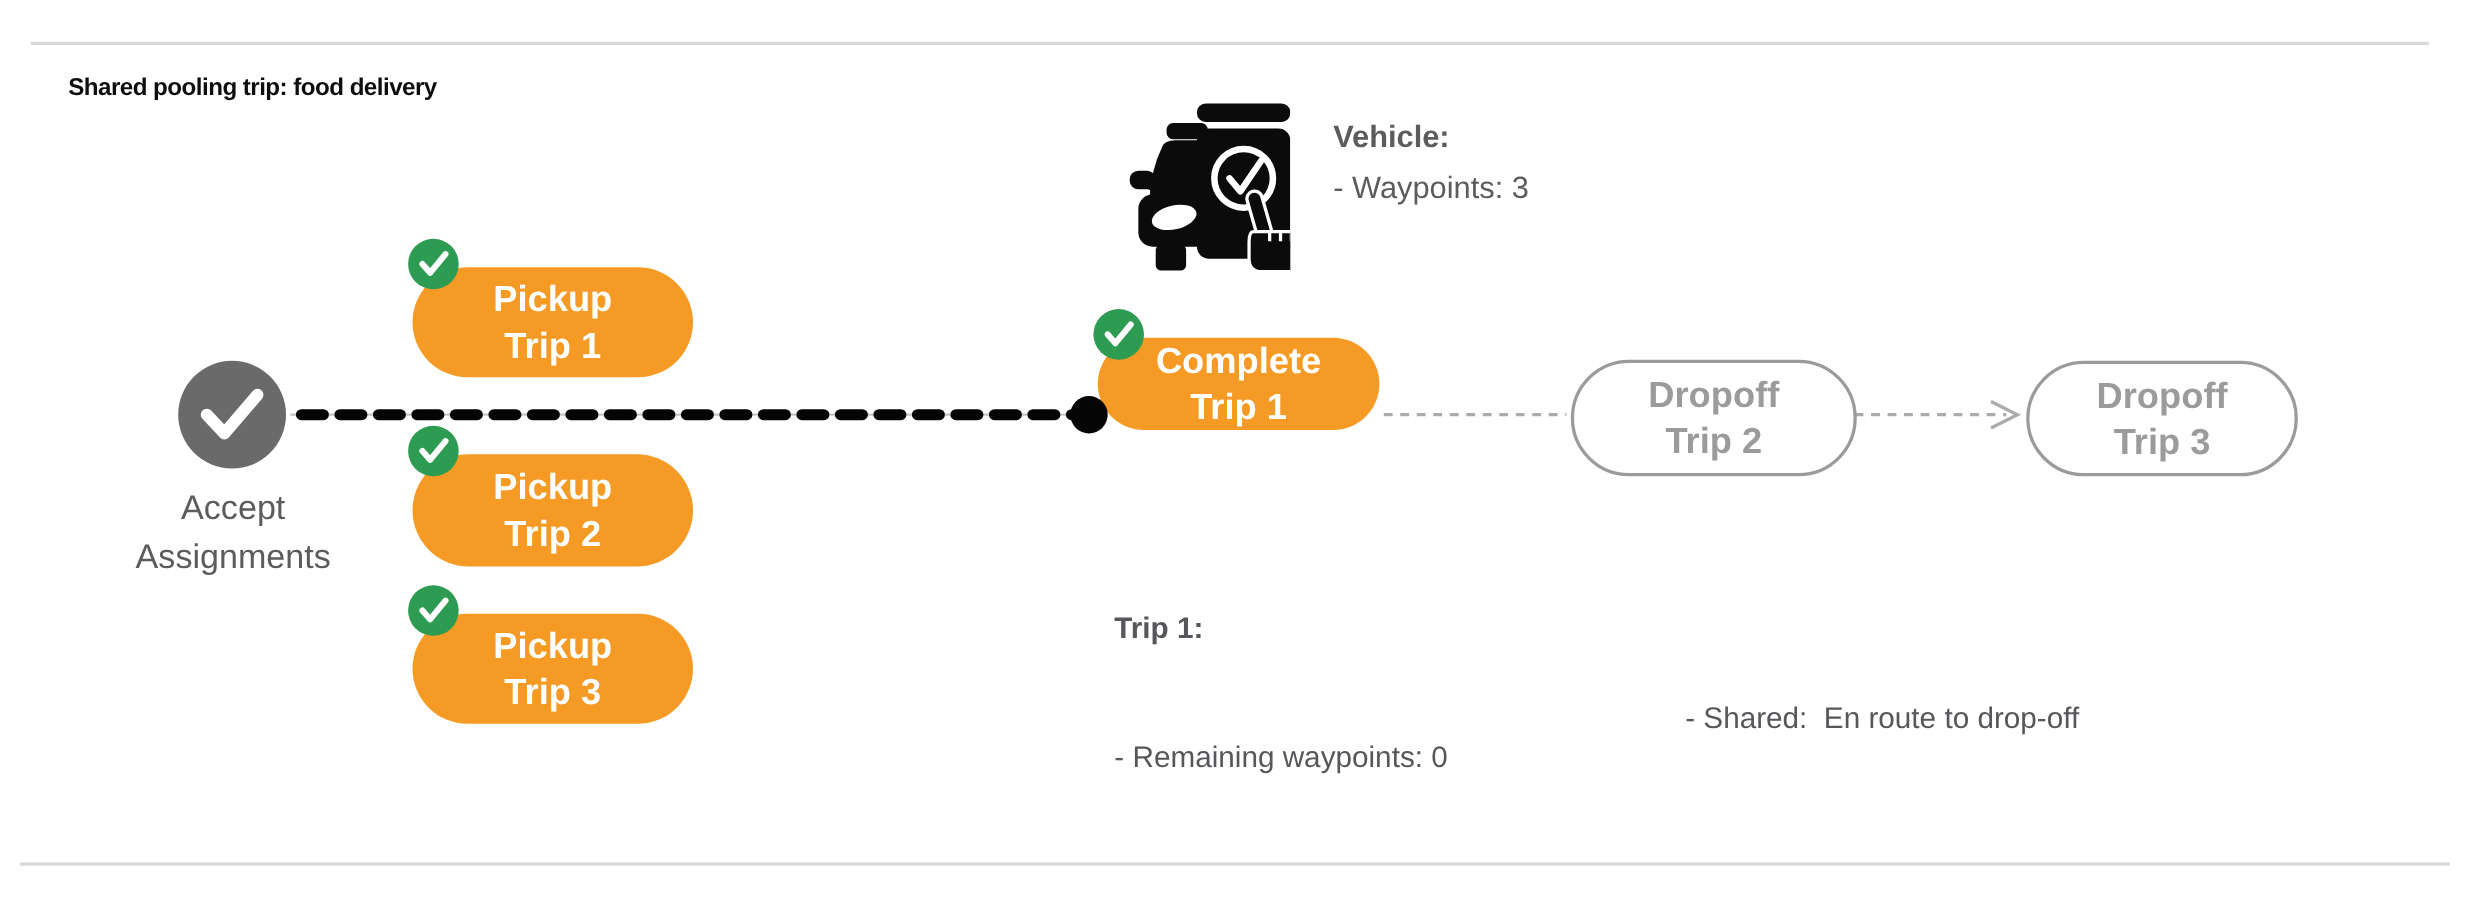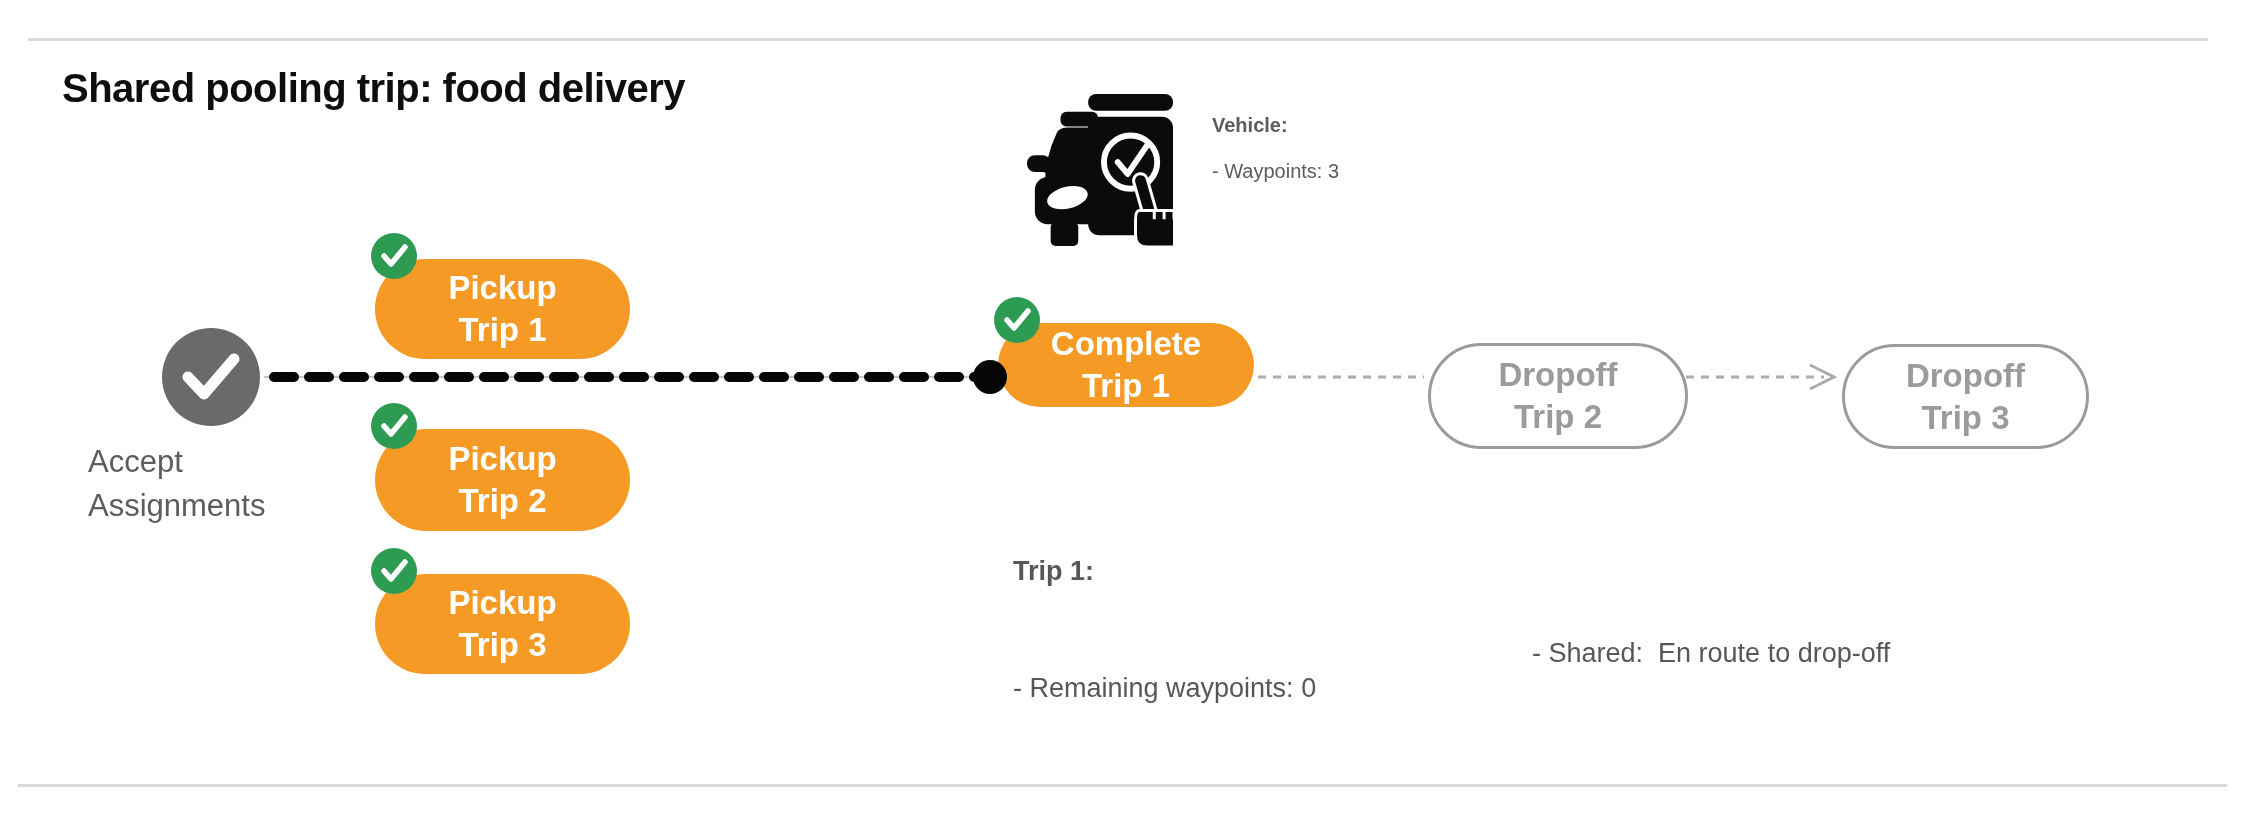--- a/index.html
+++ b/index.html
@@ -6,29 +6,29 @@
   .canvas {
     position:relative; width:2245px; height:825px; background:#ffffff;
     font-family:"Liberation Sans", sans-serif; overflow:hidden;
   }
   .divider { position:absolute; height:3px; background:#d9d9d9; }
   .divider.top { left:28px; top:38px; width:2180px; }
   .divider.bottom { left:18px; top:784px; width:2209px; }
 
   .page-title {
     position:absolute; left:62px; top:66px;
-    font-size:40px; font-weight:700; color:#0e0e0e; letter-spacing:-0.5px;
+    font-size:22px; font-weight:700; color:#0e0e0e; letter-spacing:-0.5px;
   }
 
   .lines-layer { position:absolute; left:0; top:0; z-index:1; pointer-events:none; }
 
   .pill {
     position:absolute; z-index:2; border-radius:56px;
     display:flex; flex-direction:column; align-items:center; justify-content:center;
-    text-align:left; font-weight:700; font-size:33px; line-height:42px;margin-top:16px;
+    text-align:left; font-weight:700; font-size:33px; line-height:42px;
   }
   .pill.orange { background:#f59b25; color:#ffffff; }
   .pill.outline { background:#ffffff; border:3px solid #9b9b9b; color:#9b9b9b; }
 
   .pill.pickup1  { left:375px;  top:243px; width:255px; height:100px; }
   .pill.pickup2  { left:375px;  top:413px; width:255px; height:102px; }
   .pill.pickup3  { left:375px;  top:558px; width:255px; height:100px; }
   .pill.complete { left:998px;  top:307px; width:256px; height:84px; }
   .pill.dropoff2 { left:1428px; top:327px; width:254px; height:100px; }
   .pill.dropoff3 { left:1842px; top:328px; width:241px; height:99px; }
@@ -39,31 +39,31 @@
     display:flex; align-items:center; justify-content:center;
   }
 
   .start-node {
     position:absolute; left:162px; top:328px; width:98px; height:98px;
     border-radius:50%; background:#6a6a6a; z-index:2;
     display:flex; align-items:center; justify-content:center;
   }
   .start-label {
     position:absolute; left:88px; top:440px; width:248px; z-index:2;
-    font-size:31px; line-height:44px; color:#5a5c5e;
+    text-align:center; font-size:31px; line-height:44px; color:#5a5c5e;
   }
 
   .dot {
     position:absolute; left:973px; top:360px; width:34px; height:34px;
     border-radius:50%; background:#050505; z-index:3;
   }
 
   .vehicle-icon { position:absolute; left:1025px; top:92px; z-index:2; }
   .vehicle-info { position:absolute; left:1212px; top:102px; z-index:2;
-    font-size:20px; line-height:46px; color:#5a5c5e; }
+    font-size:28px; line-height:46px; color:#5a5c5e; }
   .vehicle-info .vh { font-weight:700; }
 
   .status-block { position:absolute; z-index:2; font-size:27px; line-height:39px;
     color:#55575a; white-space:pre-wrap; }
   .status-block.one { left:1013px; top:474px; }
   .status-block.two { left:1532px; top:556px; }
   .status-h { font-weight:700; }
 </style>
 </head>
 <body>

